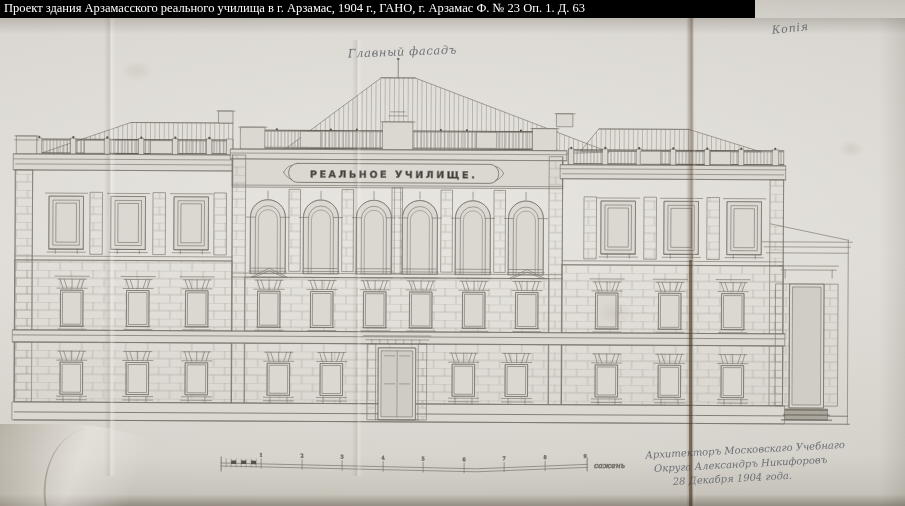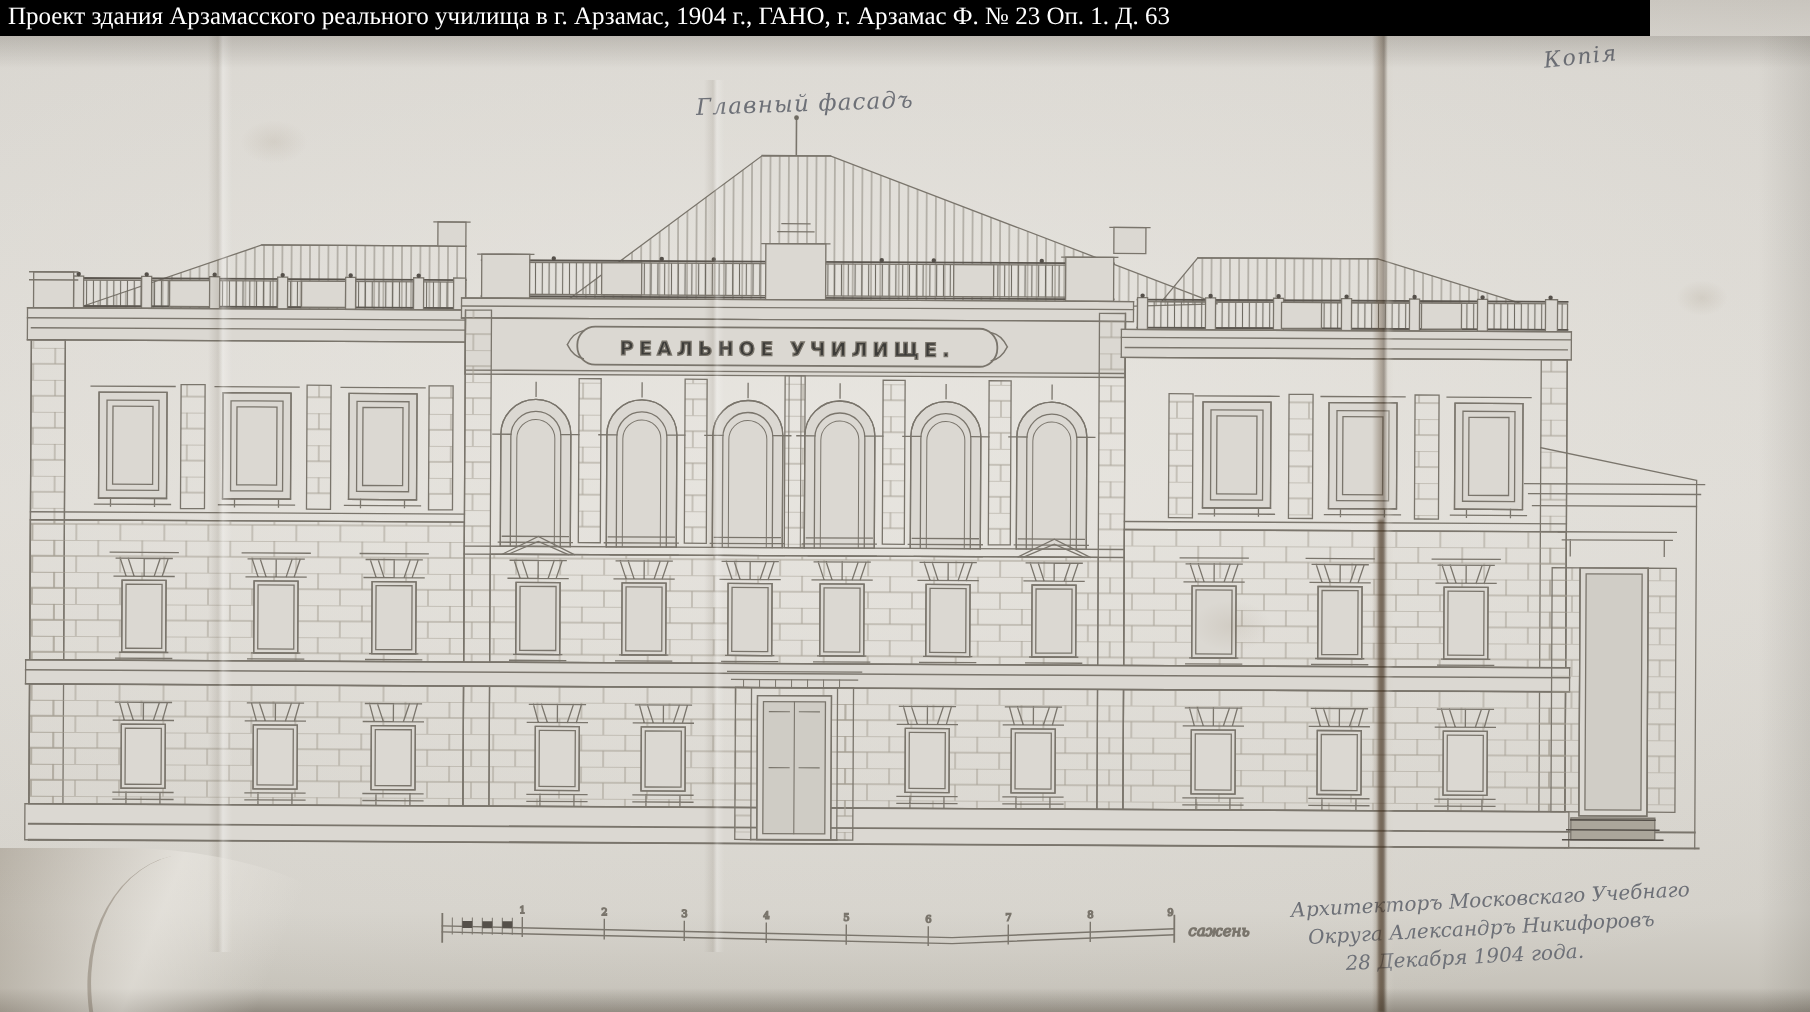--- a/index.html
+++ b/index.html
@@ -7,21 +7,21 @@
   .stage{position:relative;width:905px;height:506px;overflow:hidden;}
   
   .paper{
     position:absolute;inset:0;
     background:
       radial-gradient(ellipse 120% 85% at 46% 42%, rgba(242,240,235,0.55), rgba(0,0,0,0) 72%),
       linear-gradient(180deg,#c7c3bc 0%,#d7d4ce 7%,#dbd8d2 50%,#d4d1ca 90%,#c2beb5 100%),
       #d6d3cd;
   }
   .caption-bar{
-    position:absolute;top:0;left:0;width:825px;height:18px;
+    position:absolute;top:0;left:0;width:755px;height:18px;
     background:var(--caption-bg,#000);color:var(--caption-text,#fff);
     font-family:"Liberation Serif",serif;font-size:12.5px;line-height:17px;
     padding-left:4px;box-sizing:border-box;white-space:nowrap;z-index:30;
   }
   svg{position:absolute;left:0;top:0;z-index:5;}
   
   .crease{position:absolute;pointer-events:none;z-index:10;}
   .crease1{left:104px;top:18px;bottom:30px;width:12px;
     background:linear-gradient(90deg,rgba(0,0,0,0) 0%,rgba(110,100,84,.16) 42%,rgba(255,255,255,.28) 62%,rgba(0,0,0,0) 100%);}
   .crease2{left:352px;top:40px;bottom:30px;width:10px;

